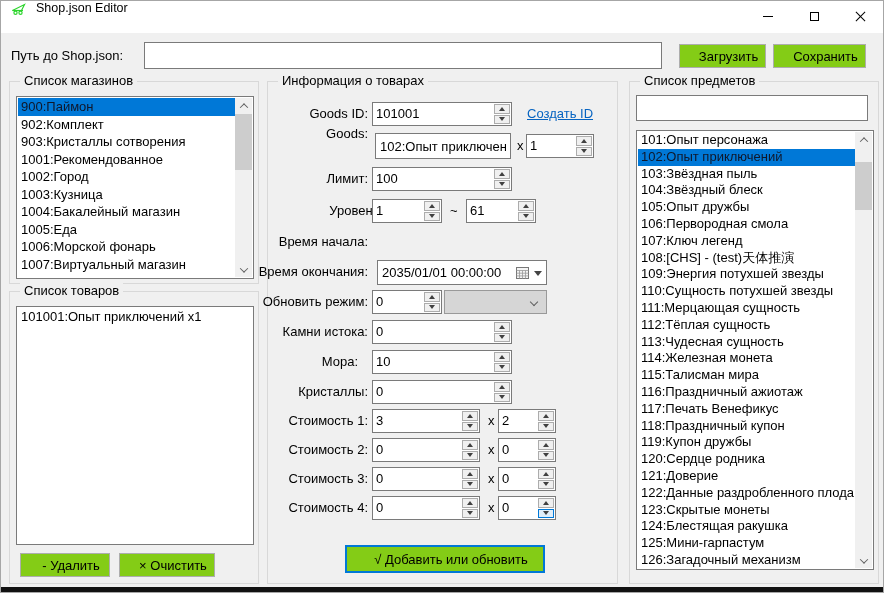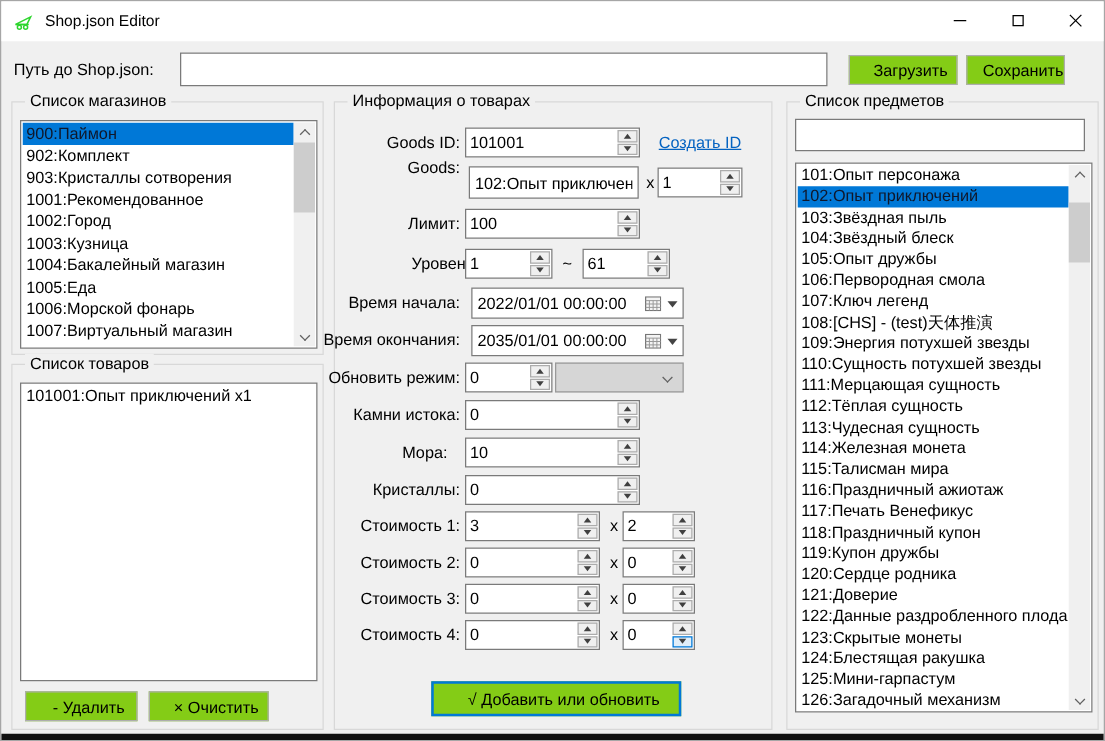--- a/index.html
+++ b/index.html
@@ -2,21 +2,21 @@
 <html><head>
 <meta charset="utf-8">
 <style>
   * { margin:0; padding:0; box-sizing:border-box; }
   html,body { background:#555; }
   body { font-family:"Liberation Sans", sans-serif; font-size:13px; color:#000; }
   .window { position:relative; width:884px; height:593px; background:#f0f0f0;
             border:1px solid #a6a6a6; overflow:hidden; }
   
   .titlebar { position:absolute; top:0; left:0; right:0; height:32px; background:#fff;
-              display:flex; align-items:center; }
+              display:flex; }
   .app-icon { margin:0 8px 0 10px; display:flex; }
   .tb-title { font-size:12.5px; }
   .win-btns { position:absolute; right:0; top:0; height:31px; display:flex; }
   .wb { width:46px; height:31px; display:flex; align-items:center; justify-content:center; }
   .wb-min i { display:block; width:10px; height:1px; background:#000; }
   .wb-max i { display:block; width:9px; height:9px; border:1px solid #000; }
   .wb-close i { display:block; position:relative; width:11px; height:11px; }
   .wb-close i::before,.wb-close i::after { content:""; position:absolute; left:-1px; top:5px;
       width:13px; height:1px; background:#000; }
   .wb-close i::before { transform:rotate(45deg); } .wb-close i::after { transform:rotate(-45deg); }
@@ -101,21 +101,21 @@
           <i></i>
         </div>
     </div>
   </div>
 
   <div class="client">
 
     <span class="lbl" style="left:10px; top:15px;">Путь до Shop.json:</span>
     <input class="tb" style="left: 143px; top: 9px; width: 518px; height: 27px;" value="">
     <button class="btn" style="left:678px; top:11px; width:87px; height:24px;">Загрузить</button>
-    <button class="btn" style="left:772px; top:11px; width:79px; height:24px;">Сохранить</button>
+    <button class="btn" style="left:772px; top:11px; width:93px; height:24px;">Сохранить</button>
 
     <div class="gb" style="left:8px; top:48px; width:250px; height:203px;">
       <span class="gb-title">Список магазинов</span>
       <div class="listbox" style="left:6px; top:14px; width:238px; height:183px; --ih:17.5px;">
         <div class="list-items">
             <div class="li sel">900:Паймон</div>
             <div class="li">902:Комплект</div>
             <div class="li">903:Кристаллы сотворения</div>
             <div class="li">1001:Рекомендованное</div>
             <div class="li">1002:Город</div>
@@ -212,30 +212,20 @@
             <span class="sbtn up">
               <i></i>
             </span>
             <span class="sbtn dn">
               <i></i>
             </span>
           </span>
         </div>
 
       <span class="lbl" style="right:249px; top:152px;">Время начала:</span>
-      <div class="dtp" style="left:109px; top:148px; width:170px;">
-        <span class="dtp-val">2022/01/01 00:00:00</span>
-        <span class="cal-icon">
-          <svg width="13" height="12" viewBox="0 0 13 12">
-            <rect x="0.5" y="0.5" width="12" height="11" fill="#f4f4f4" stroke="#777"></rect>
-            <path d="M0.5 3.5 H12.5 M0.5 6.2 H12.5 M0.5 8.9 H12.5 M3.5 3.5 V11.5 M6.5 3.5 V11.5 M9.5 3.5 V11.5" stroke="#999" stroke-width="0.8"></path>
-          </svg>
-        </span>
-        <span class="caret"></span>
-      </div>
 
       <span class="lbl" style="right:249px; top:182px;">Время окончания:</span>
       <div class="dtp" style="left:109px; top:178px; width:170px;">
         <span class="dtp-val">2035/01/01 00:00:00</span>
         <span class="cal-icon">
           <svg width="13" height="12" viewBox="0 0 13 12">
             <rect x="0.5" y="0.5" width="12" height="11" fill="#f4f4f4" stroke="#777"></rect>
             <path d="M0.5 3.5 H12.5 M0.5 6.2 H12.5 M0.5 8.9 H12.5 M3.5 3.5 V11.5 M6.5 3.5 V11.5 M9.5 3.5 V11.5" stroke="#999" stroke-width="0.8"></path>
           </svg>
         </span>

